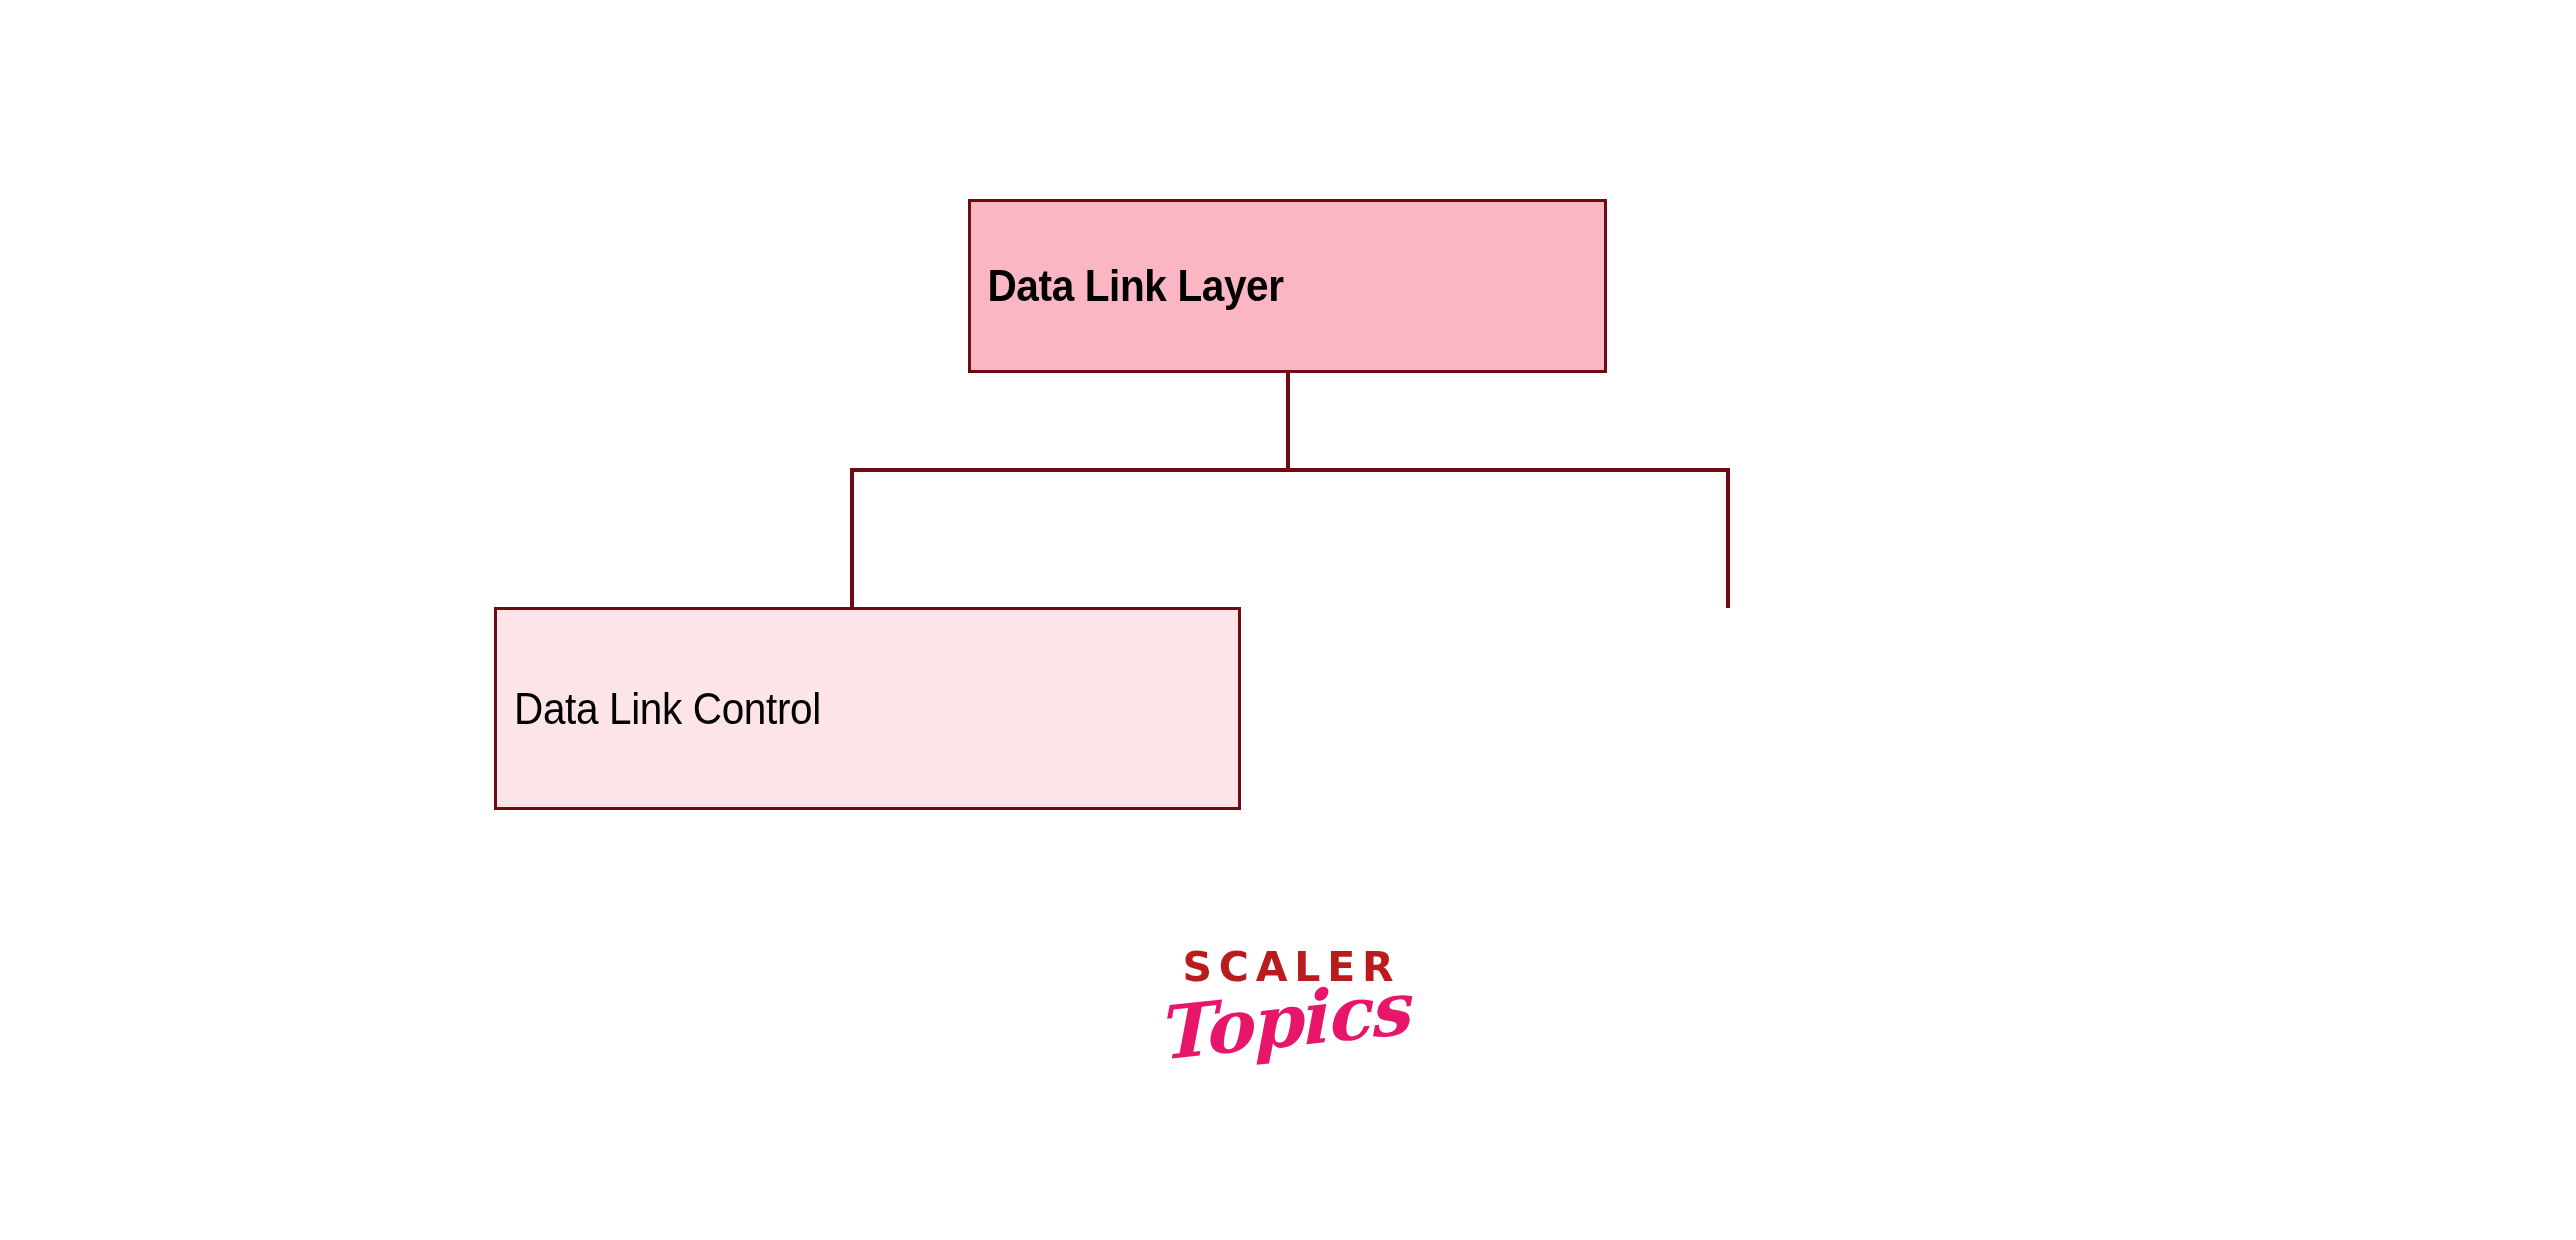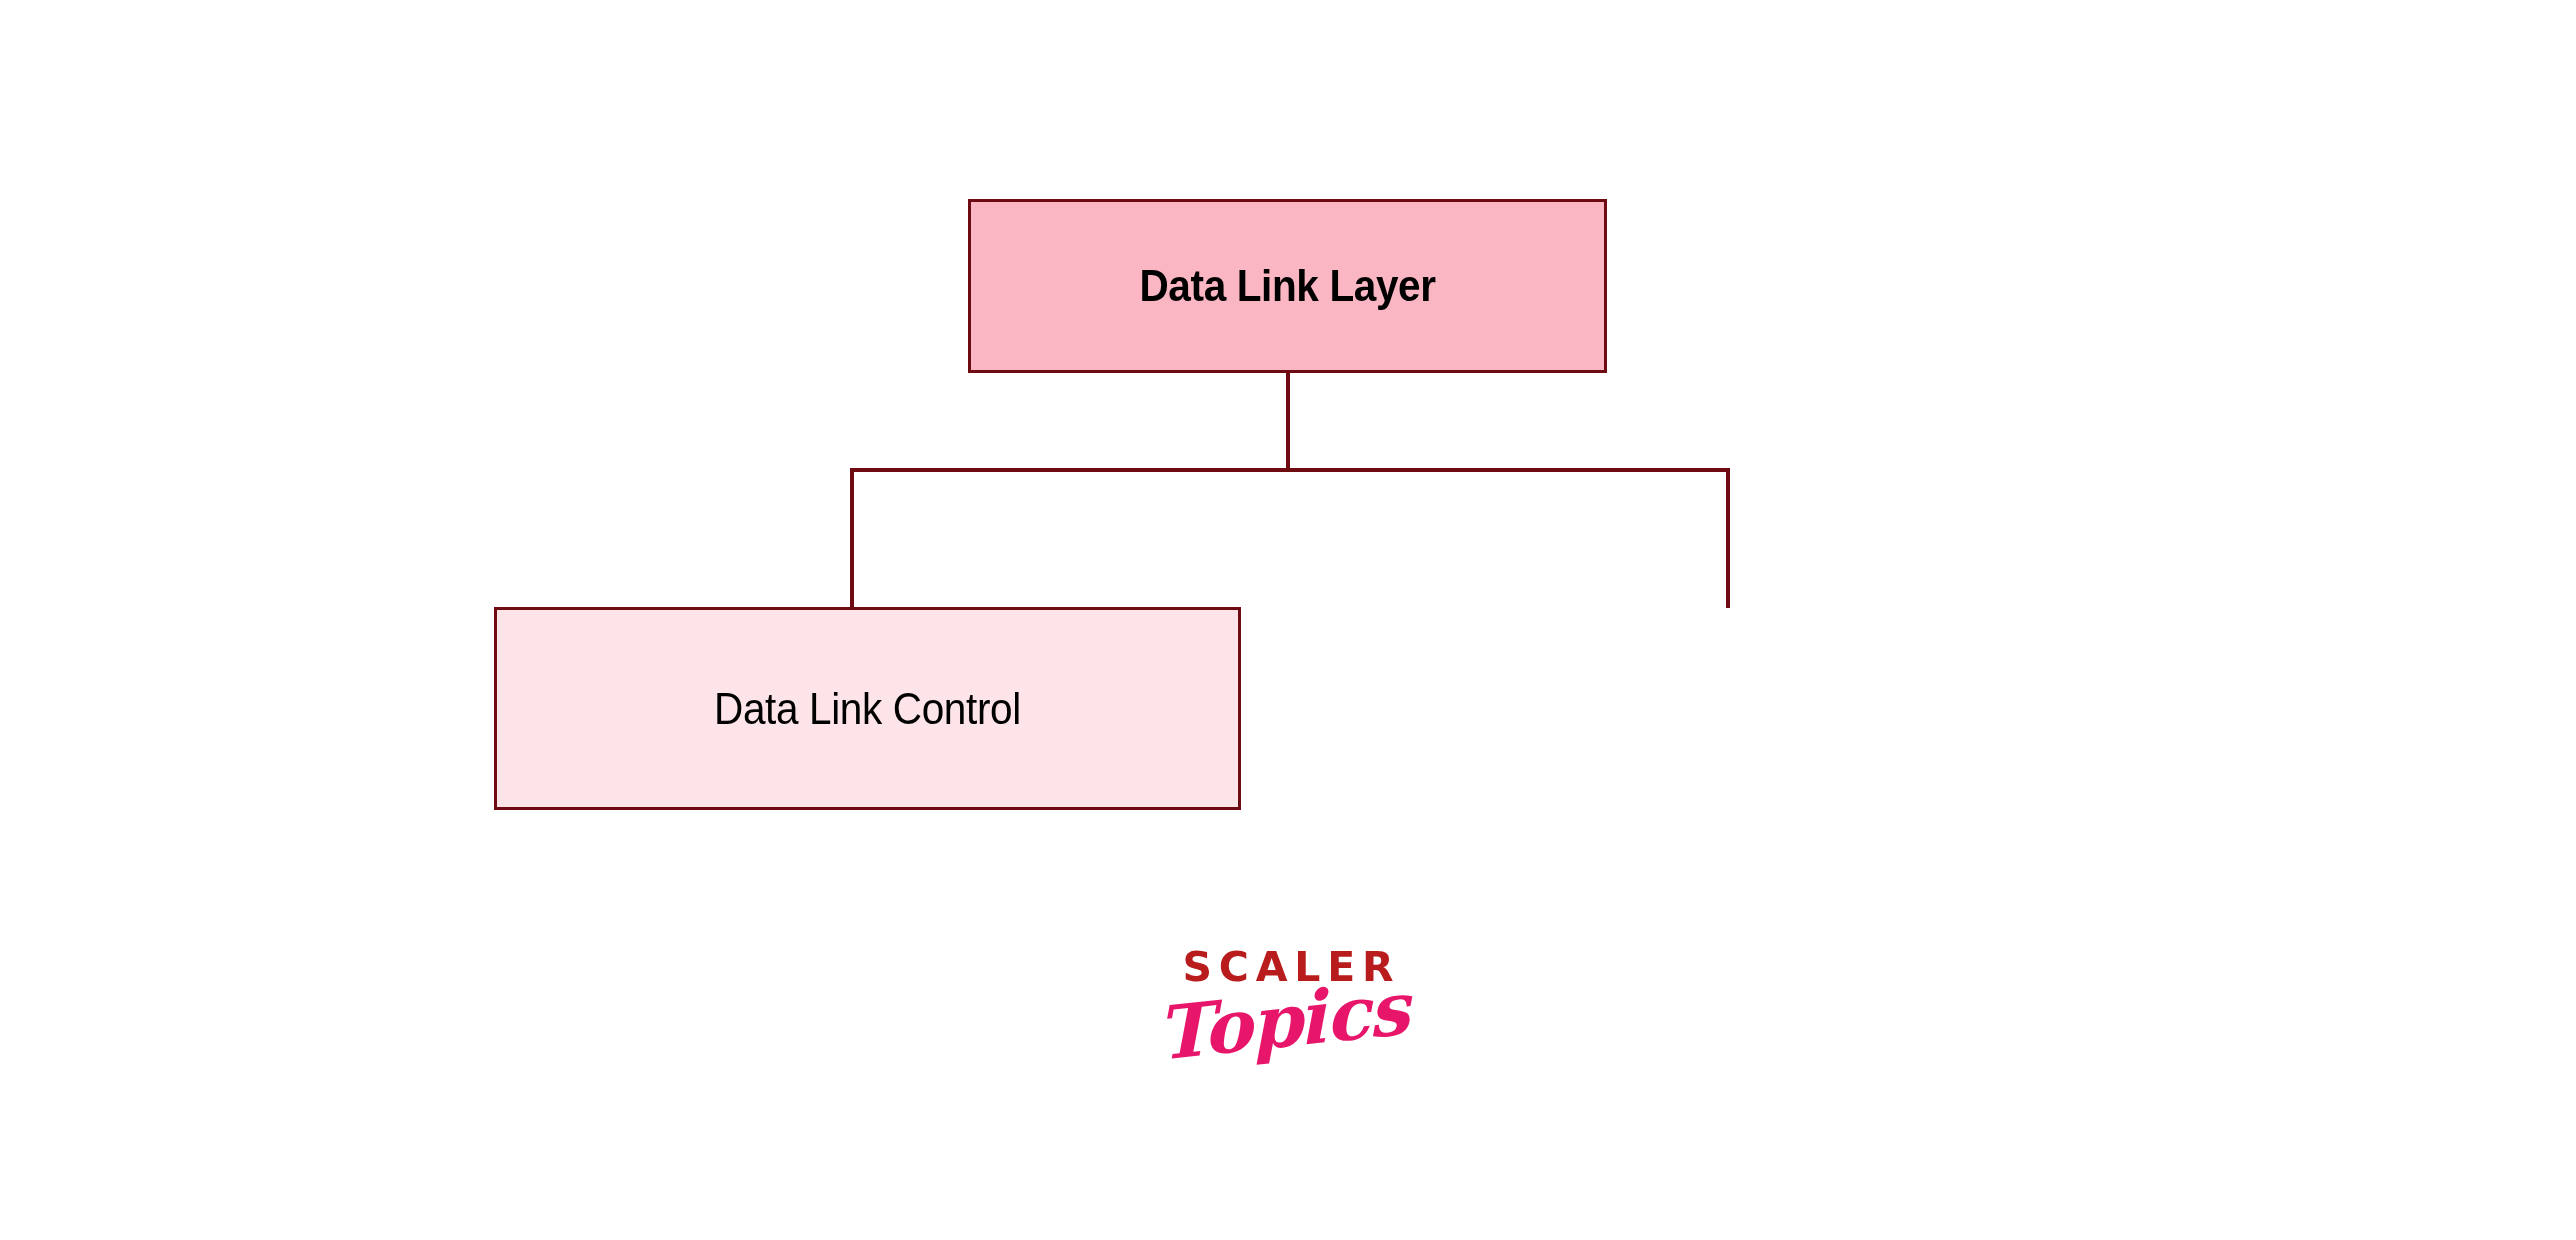--- a/index.html
+++ b/index.html
@@ -18,21 +18,20 @@
     background: #ffffff;
     overflow: hidden;
   }
 
   
   .node {
     position: absolute;
     box-sizing: border-box;
     display: flex;
     align-items: center;
-    justify-content: center;
     border: 3.8px solid #6e0a12;
     color: #000000;
     text-align: center;
     line-height: 1.1;
     white-space: nowrap;
   }
 
   .node-root {
     left: 968px;
     top: 199px;

